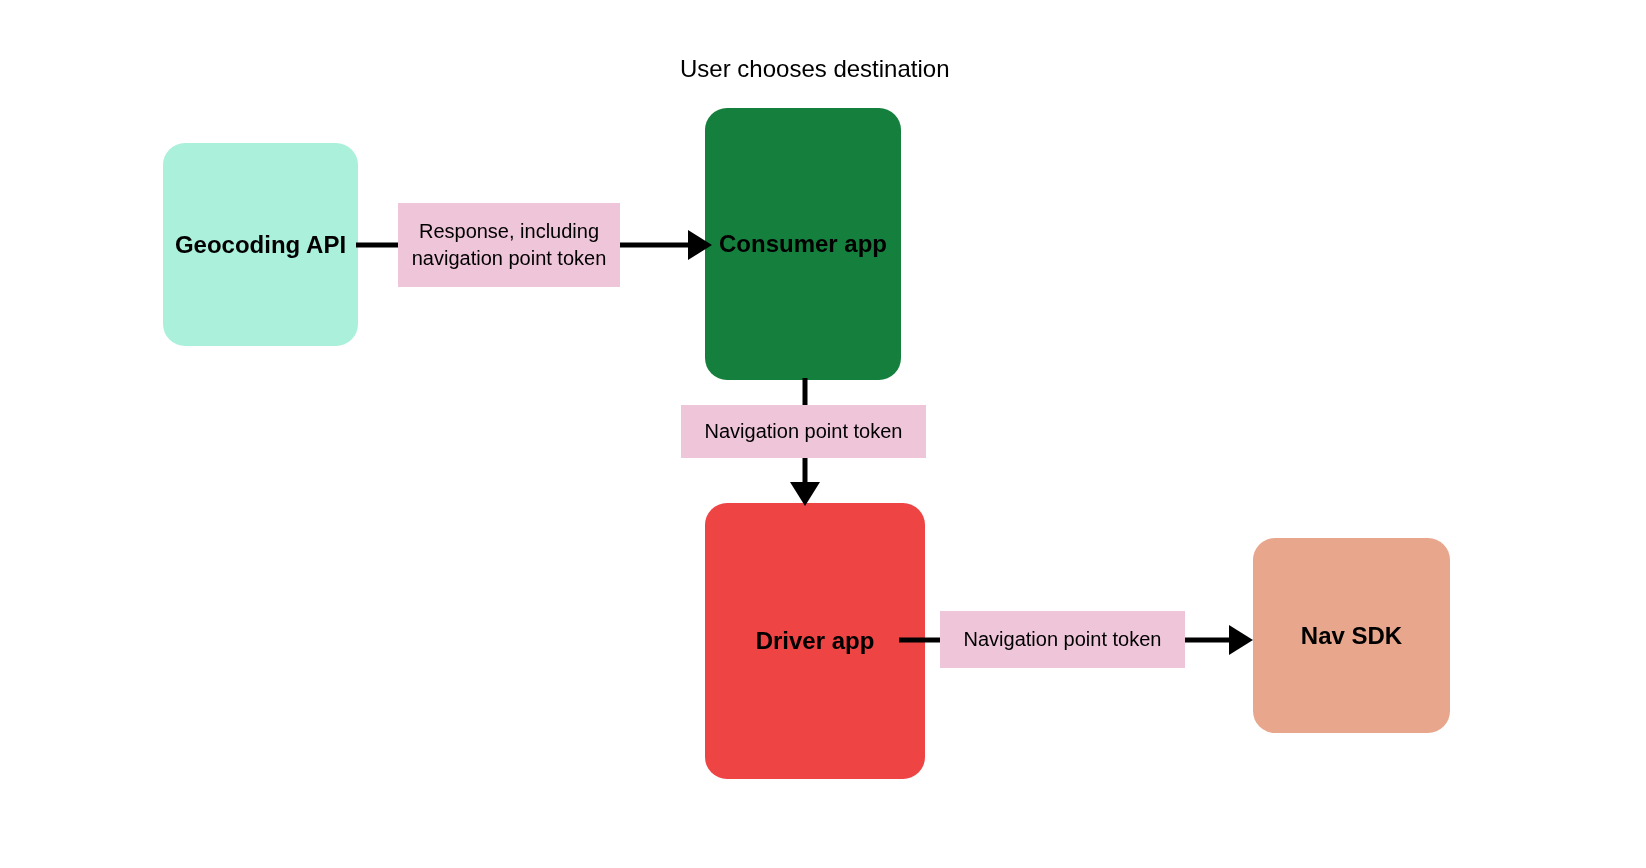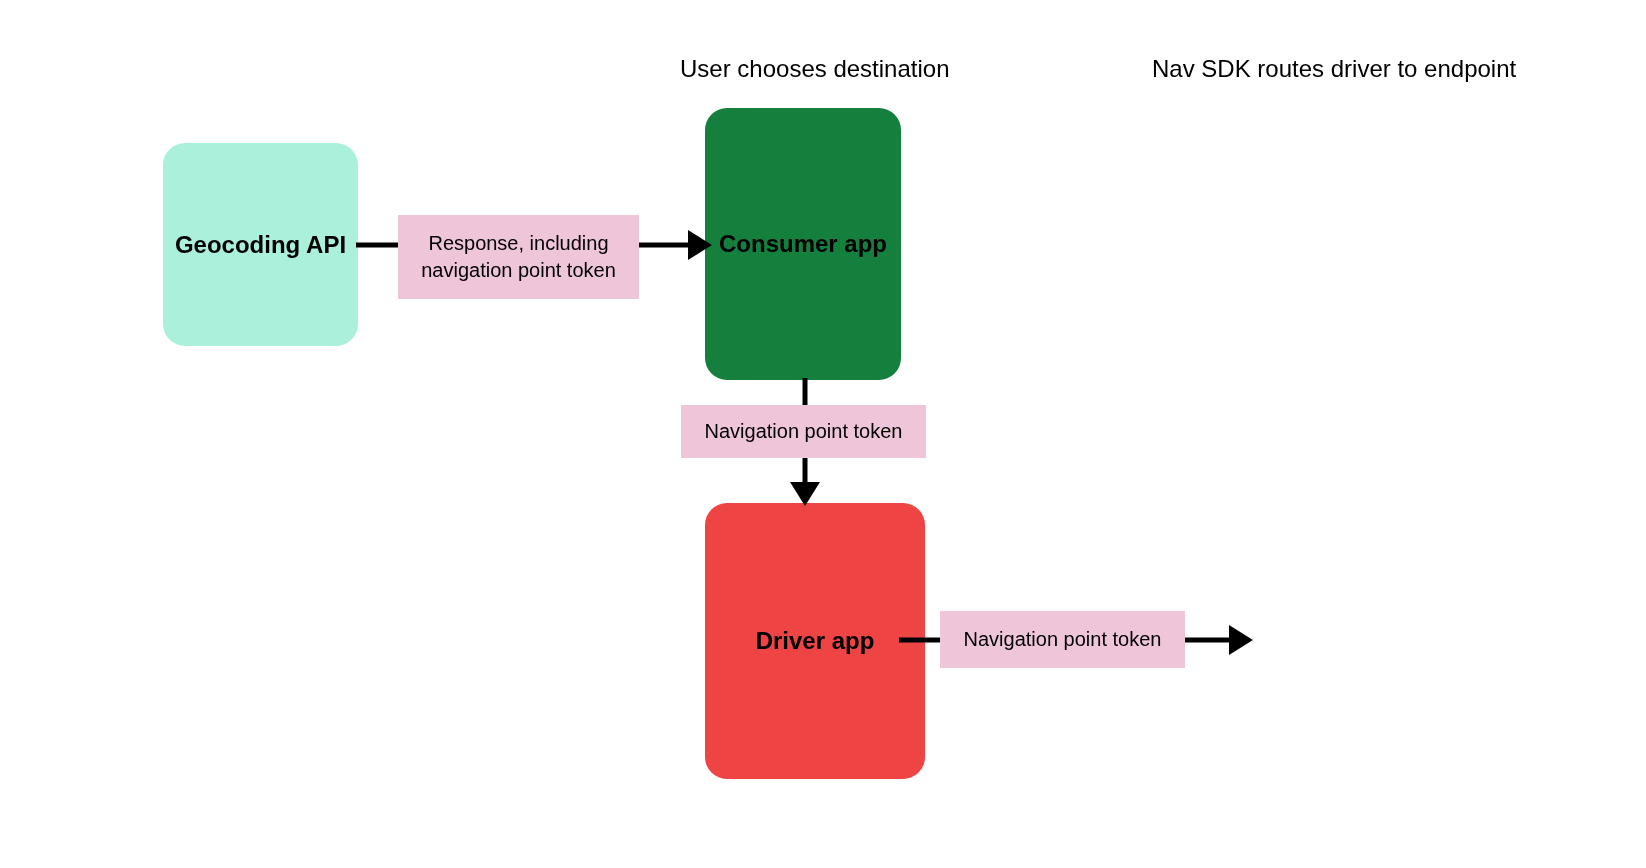--- a/index.html
+++ b/index.html
@@ -77,41 +77,43 @@
   }
 </style>
 </head>
 <body>
 
 <div id="canvas">
 
 
   <div class="col-header" style="left:668px; top:55px;margin-left:12px;">User chooses destination</div>
 
-  <div class="col-header" style="left:1152px; top:55px;">Nav SDK routes driver to endpoint</div>
 
   <div class="node" style="left:163px; top:143px; width:195px; height:203px; background:#abf0db;">
     <span>Geocoding API</span>
   </div>
 
   <div class="node" style="left:705px; top:108px; width:196px; height:272px; background:#15803d;">
     <span>Consumer app</span>
   </div>
 
   <div class="node" style="left:705px; top:503px; width:220px; height:276px; background:#ef4444;">
     <span>Driver app</span>
   </div>
 
+  <div class="node" style="left:1253px; top:538px; width:197px; height:195px; background:#e8a78c;">
+    <span>Nav SDK</span>
+  </div>
 
   <svg class="edge" style="left:356px; top:220px; width:356px; height:55px;" width="356" height="55" viewBox="0 0 356 55">
     <line x1="0" y1="25" x2="336" y2="25"></line>
     <polygon points="332,10 356,25 332,40"></polygon>
   </svg>
 
-  <div class="edge-label" style="left:398px; top:203px; width:241px; height:84px; flex-direction:column;margin-top:12px;">
+  <div class="edge-label" style="left:398px; top:203px; width:222px; height:84px; flex-direction:column;">
     <span>Response, including navigation point token</span>
   </div>
 
   <svg class="edge" style="left:778px; top:378px; width:55px; height:128px;" width="55" height="128" viewBox="0 0 55 128">
     <line x1="27" y1="0" x2="27" y2="108"></line>
     <polygon points="12,104 27,128 42,104"></polygon>
   </svg>
 
   <div class="edge-label" style="left:681px; top:405px; width:245px; height:53px;">
     <span>Navigation point token</span>

